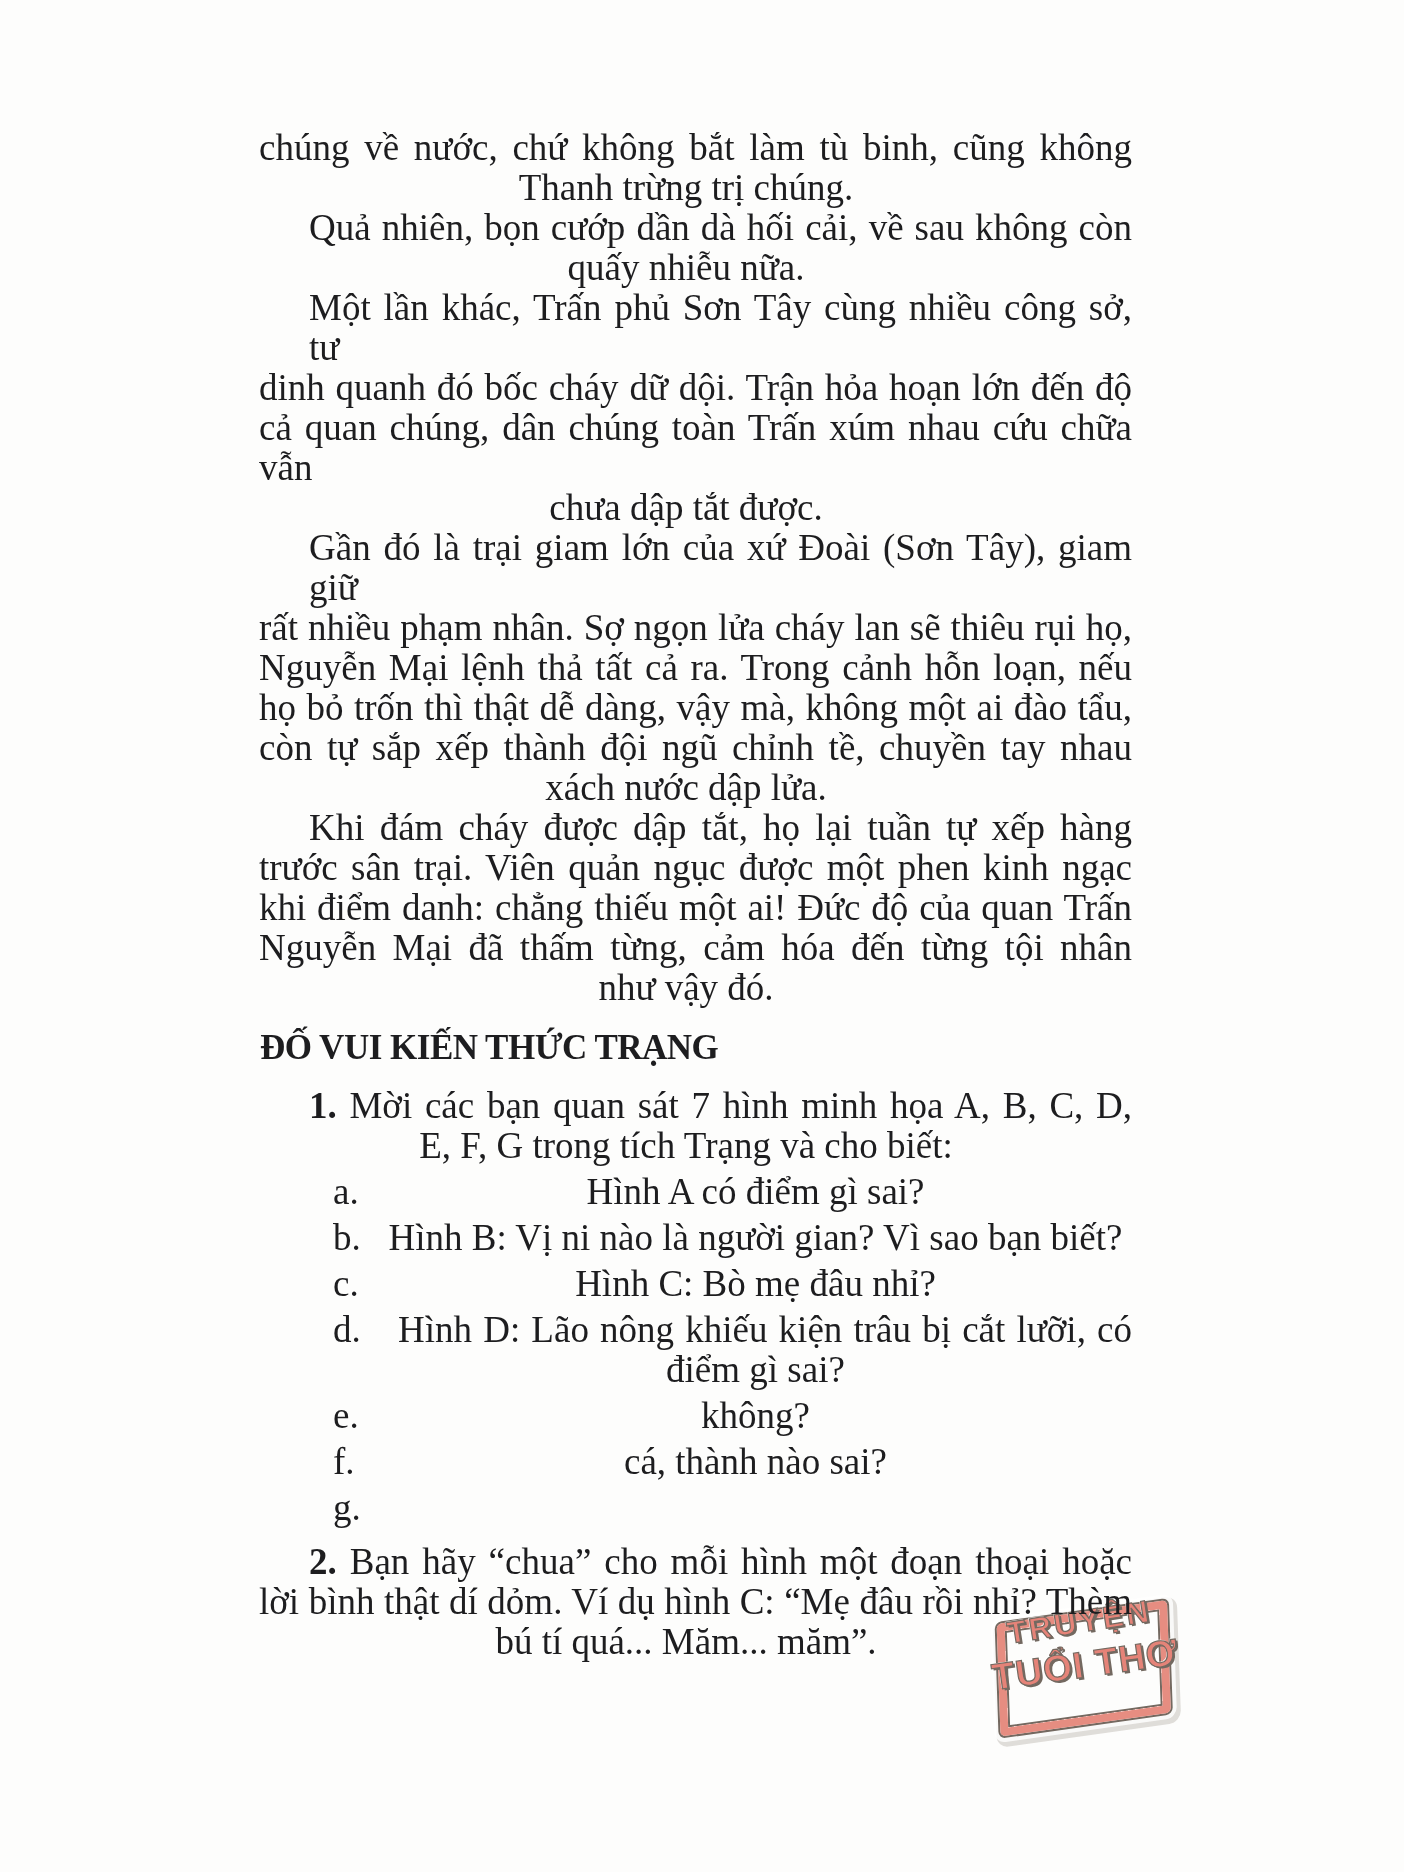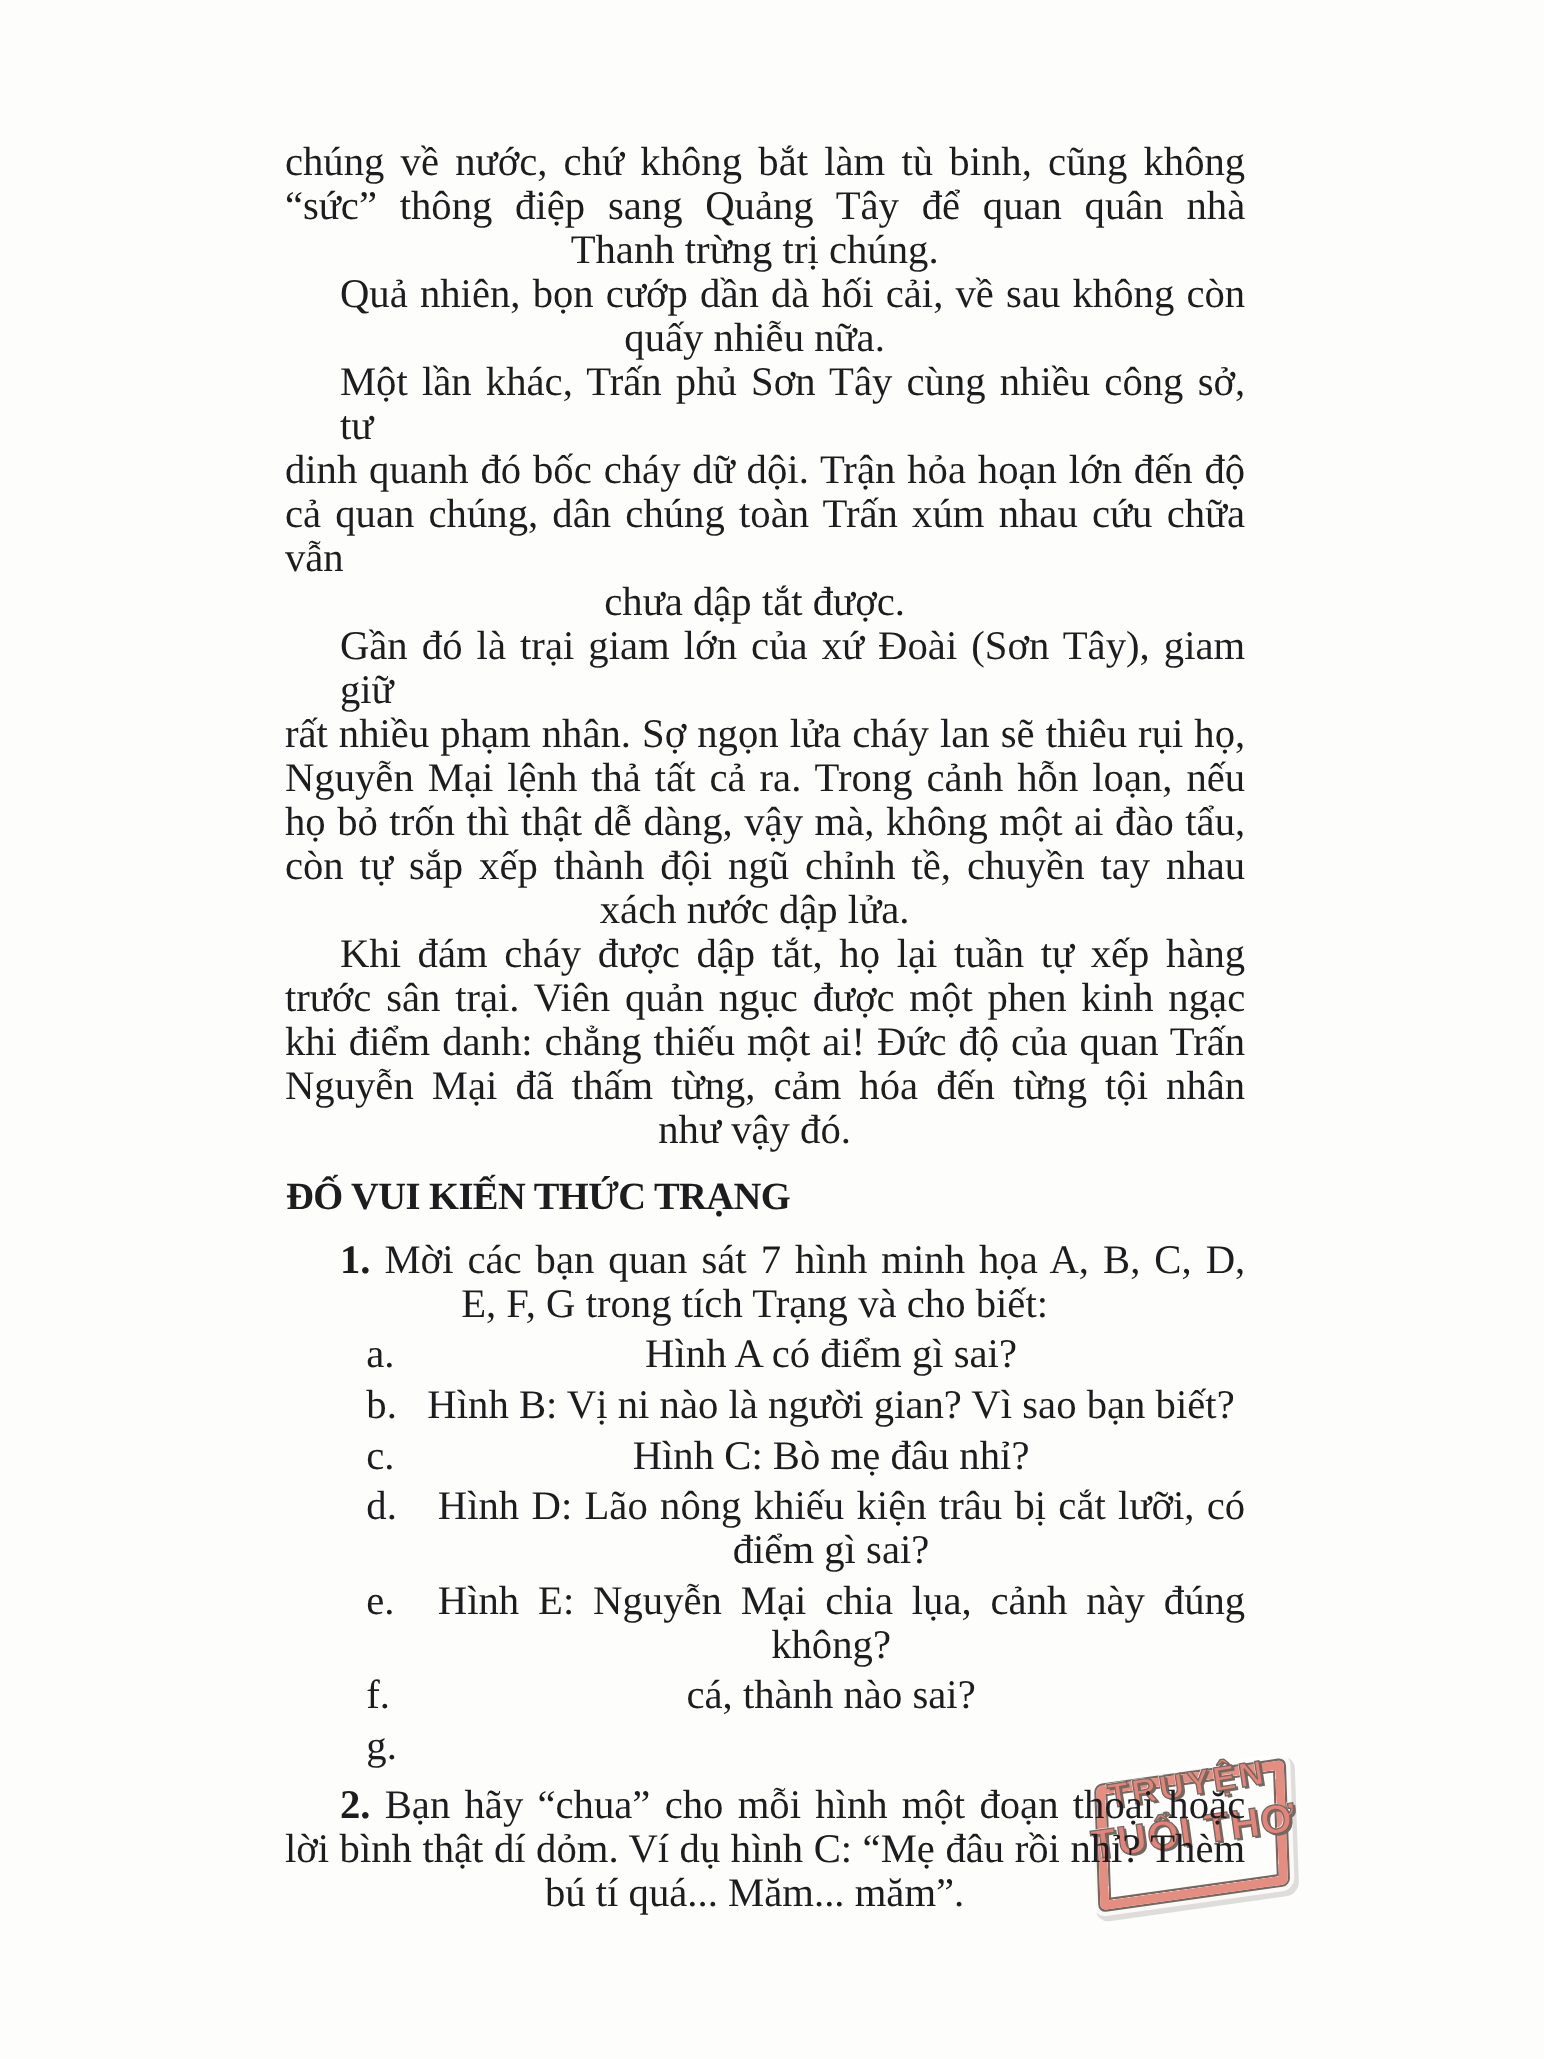--- a/index.html
+++ b/index.html
@@ -83,21 +83,20 @@
 
   <div class="stamp">
     <div class="stamp-frame"></div>
     <div class="stamp-line1">TRUYỆN</div>
     <div class="stamp-line2">TUỔI THƠ</div>
   </div>
 
   <div class="text-block">
 
     <div class="line j">chúng về nước, chứ không bắt làm tù binh, cũng không</div>
-    <div class="line j">“sức” thông điệp sang Quảng Tây để quan quân nhà</div>
     <div class="line plain">Thanh trừng trị chúng.</div>
     <div class="line j ind">Quả nhiên, bọn cướp dần dà hối cải, về sau không còn</div>
     <div class="line plain">quấy nhiễu nữa.</div>
     <div class="line j ind">Một lần khác, Trấn phủ Sơn Tây cùng nhiều công sở, tư</div>
     <div class="line j">dinh quanh đó bốc cháy dữ dội. Trận hỏa hoạn lớn đến độ</div>
     <div class="line j">cả quan chúng, dân chúng toàn Trấn xúm nhau cứu chữa vẫn</div>
     <div class="line plain">chưa dập tắt được.</div>
     <div class="line j ind">Gần đó là trại giam lớn của xứ Đoài (Sơn Tây), giam giữ</div>
     <div class="line j">rất nhiều phạm nhân. Sợ ngọn lửa cháy lan sẽ thiêu rụi họ,</div>
     <div class="line j">Nguyễn Mại lệnh thả tất cả ra. Trong cảnh hỗn loạn, nếu</div>
@@ -140,21 +139,20 @@
       <span class="qletter">d.</span>
       <div class="qtext">
         <div class="line j">Hình D: Lão nông khiếu kiện trâu bị cắt lưỡi, có</div>
         <div class="line plain">điểm gì sai?</div>
       </div>
     </div>
 
     <div class="qitem">
       <span class="qletter">e.</span>
       <div class="qtext">
-        <div class="line j">Hình E: Nguyễn Mại chia lụa, cảnh này đúng</div>
         <div class="line plain">không?</div>
       </div>
     </div>
 
     <div class="qitem">
       <span class="qletter">f.</span>
       <div class="qtext">
         <div class="line plain">cá, thành nào sai?</div>
       </div>
     </div>

